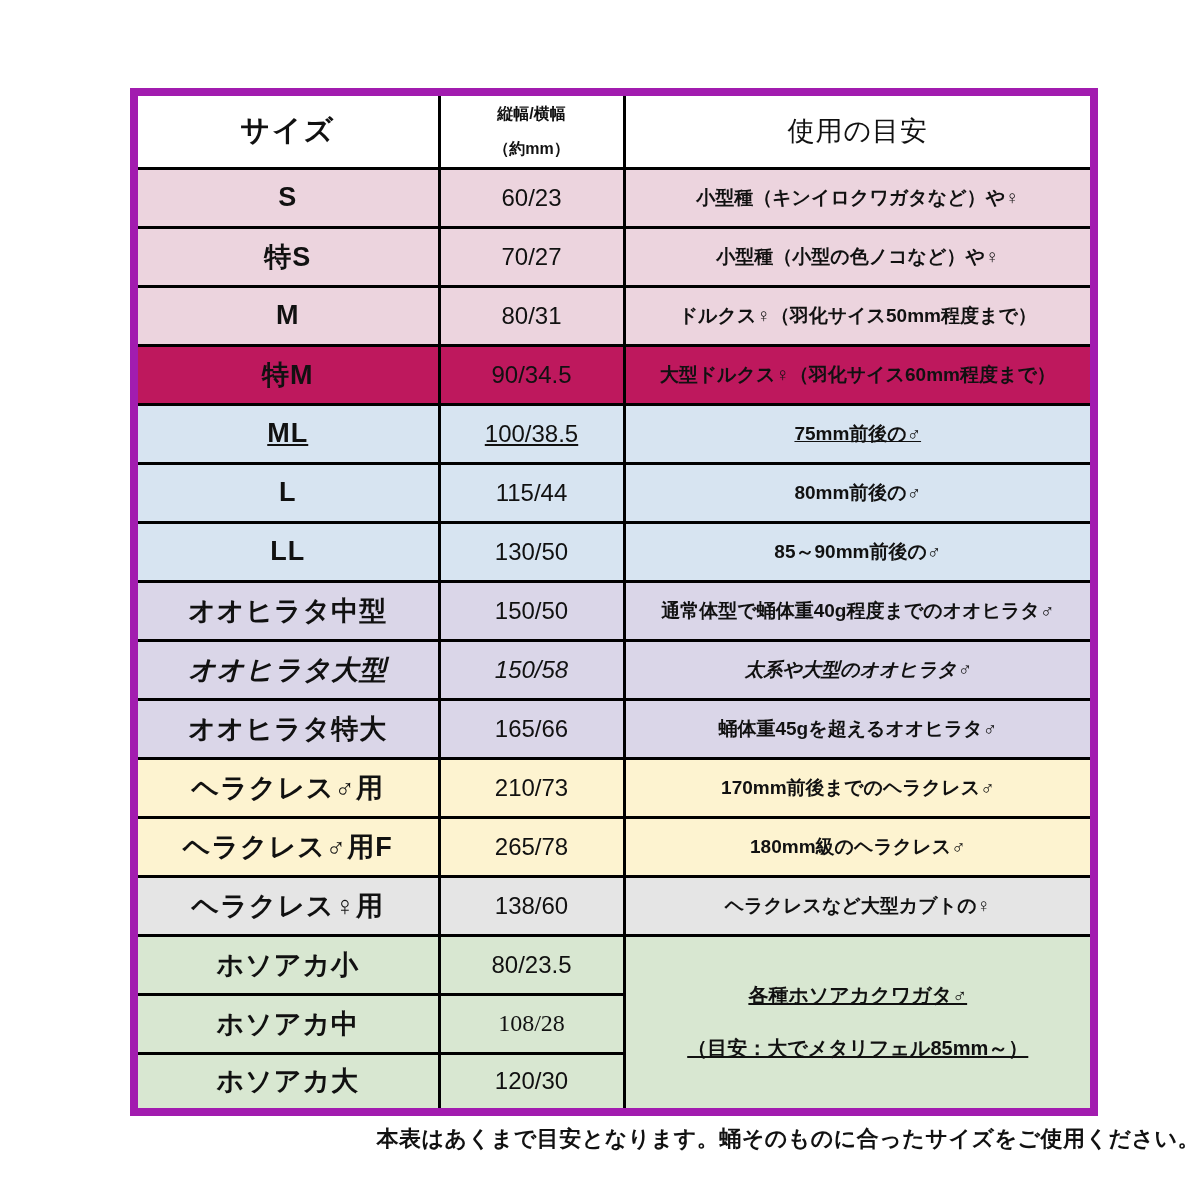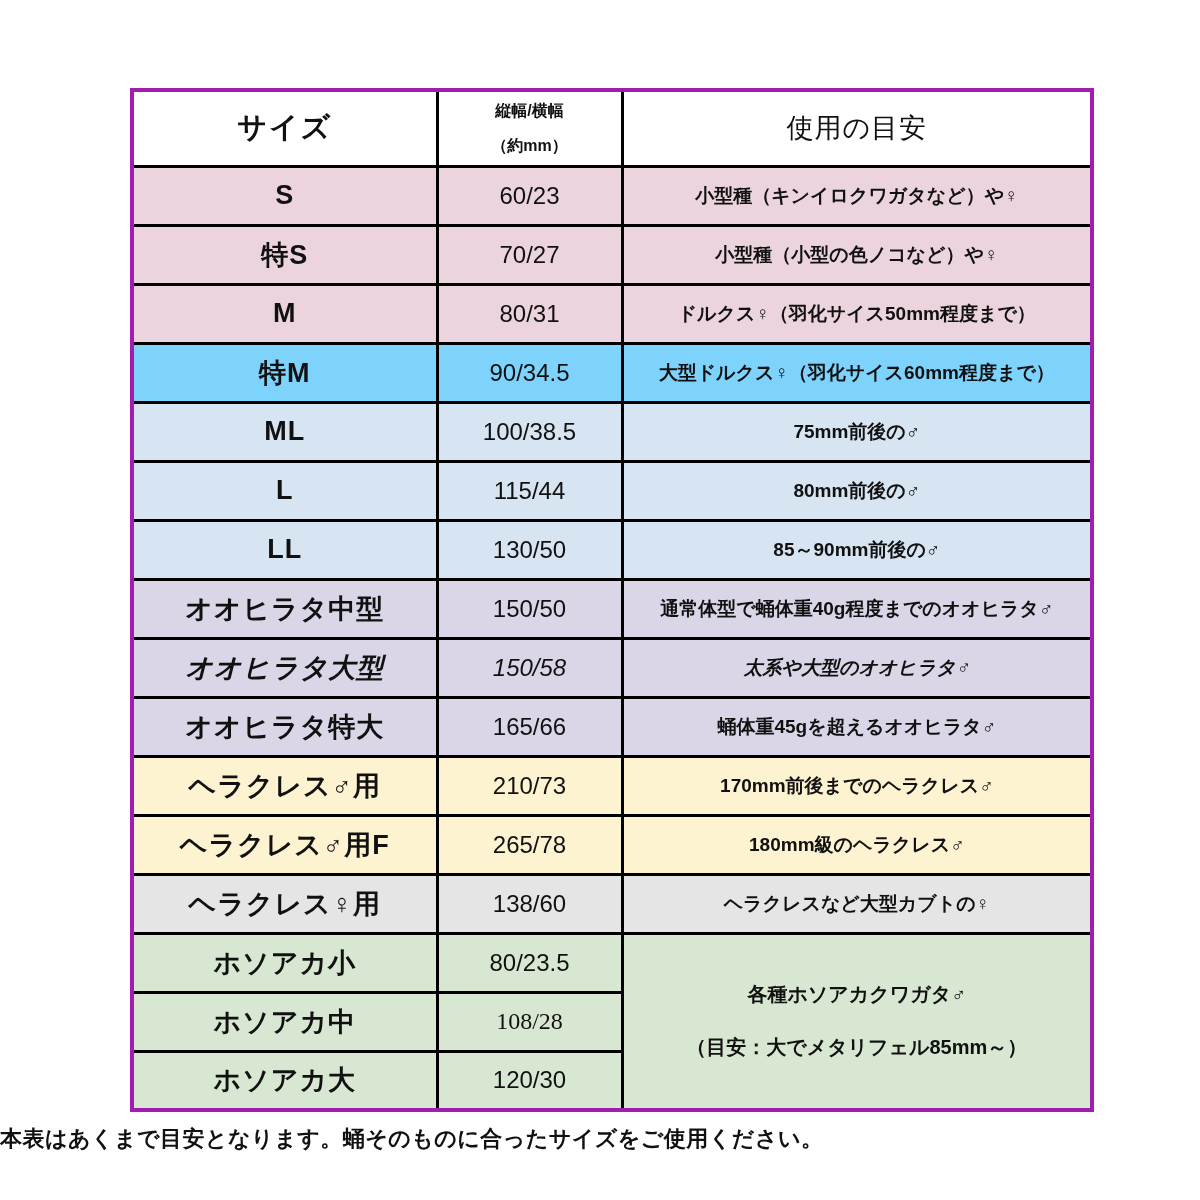--- a/index.html
+++ b/index.html
@@ -16,21 +16,21 @@
     background: #ffffff;
     overflow: hidden;
   }
   table.size-chart {
     position: absolute;
     left: 130px;
     top: 88px;
     width: 960px;
     border-collapse: collapse;
     table-layout: fixed;
-    border: 4px solid #a21caf;
+    border: 8px solid #a21caf;
   }
   table.size-chart th,
   table.size-chart td {
     border: 3px solid #000000;
     text-align: center;
     vertical-align: middle;
     padding: 0;
     overflow: hidden;
   }
   tr.header-row {
@@ -65,28 +65,29 @@
     font-size: 24px;
     font-weight: 400;
   }
   td.cell-usage {
     font-size: 19px;
     font-weight: bold;
   }
   td.cell-usage-merged {
     font-size: 20px;
     font-weight: bold;
+    text-decoration: underline;
   }
   td.cell-usage-merged .merged-line1 { margin-bottom: 26px; }
   .footer-note {
     position: absolute;
     left: 0;
     top: 1124px;
     width: 1200px;
-    text-align: left;
+    text-align: right;
     font-size: 22px;
     font-weight: bold;
     letter-spacing: 0.5px;
   }
 </style>
 </head>
 <body>
 
 <div class="page">
 
@@ -115,26 +116,26 @@
         <tr class="data-row" style="background: rgb(236, 212, 222); margin-top: 44px;">
           <td class="cell-size">特S</td>
           <td class="cell-dims">70/27</td>
           <td class="cell-usage">小型種（小型の色ノコなど）や♀</td>
         </tr>
         <tr class="data-row" style="background: rgb(236, 212, 222);">
           <td class="cell-size">M</td>
           <td class="cell-dims">80/31</td>
           <td class="cell-usage">ドルクス♀（羽化サイス50mm程度まで）</td>
         </tr>
-        <tr class="data-row" style="background: #7dd3fc;">
+        <tr class="data-row" style="background: #be185d;">
           <td class="cell-size">特M</td>
           <td class="cell-dims">90/34.5</td>
           <td class="cell-usage">大型ドルクス♀（羽化サイス60mm程度まで）</td>
         </tr>
-        <tr class="data-row" style="background: rgb(215, 228, 241);">
+        <tr class="data-row" style="background: rgb(215, 228, 241); text-decoration: underline;">
           <td class="cell-size">ML</td>
           <td class="cell-dims">100/38.5</td>
           <td class="cell-usage">75mm前後の♂</td>
         </tr>
         <tr class="data-row" style="background: rgb(215, 228, 241);">
           <td class="cell-size">L</td>
           <td class="cell-dims">115/44</td>
           <td class="cell-usage">80mm前後の♂</td>
         </tr>
         <tr class="data-row" style="background: rgb(215, 228, 241);">

